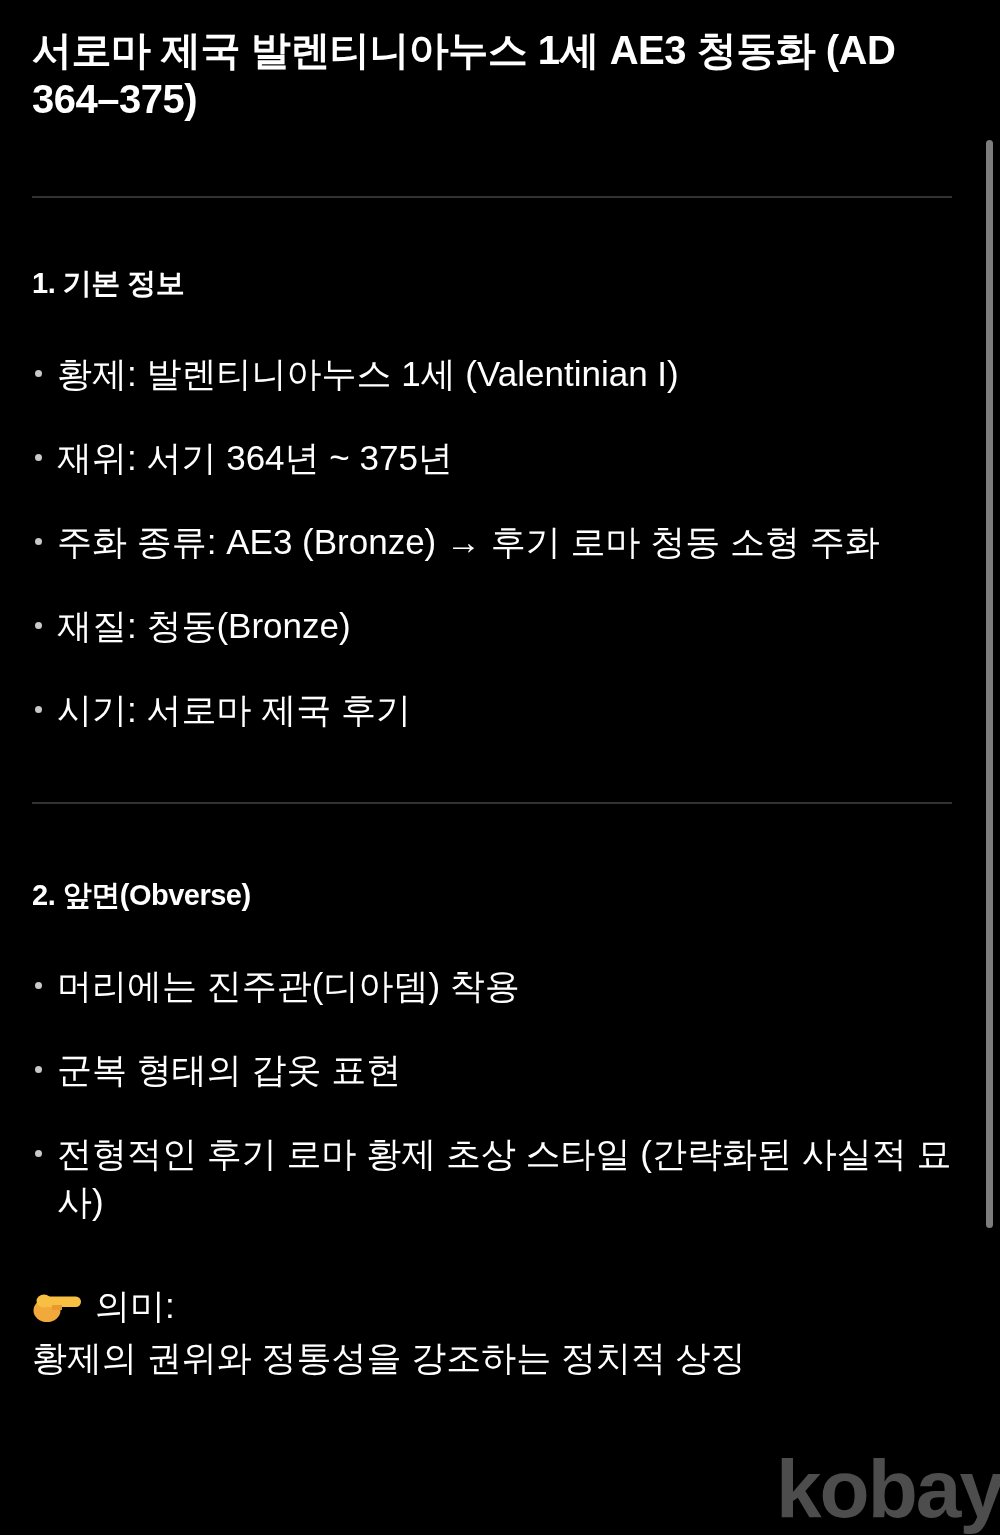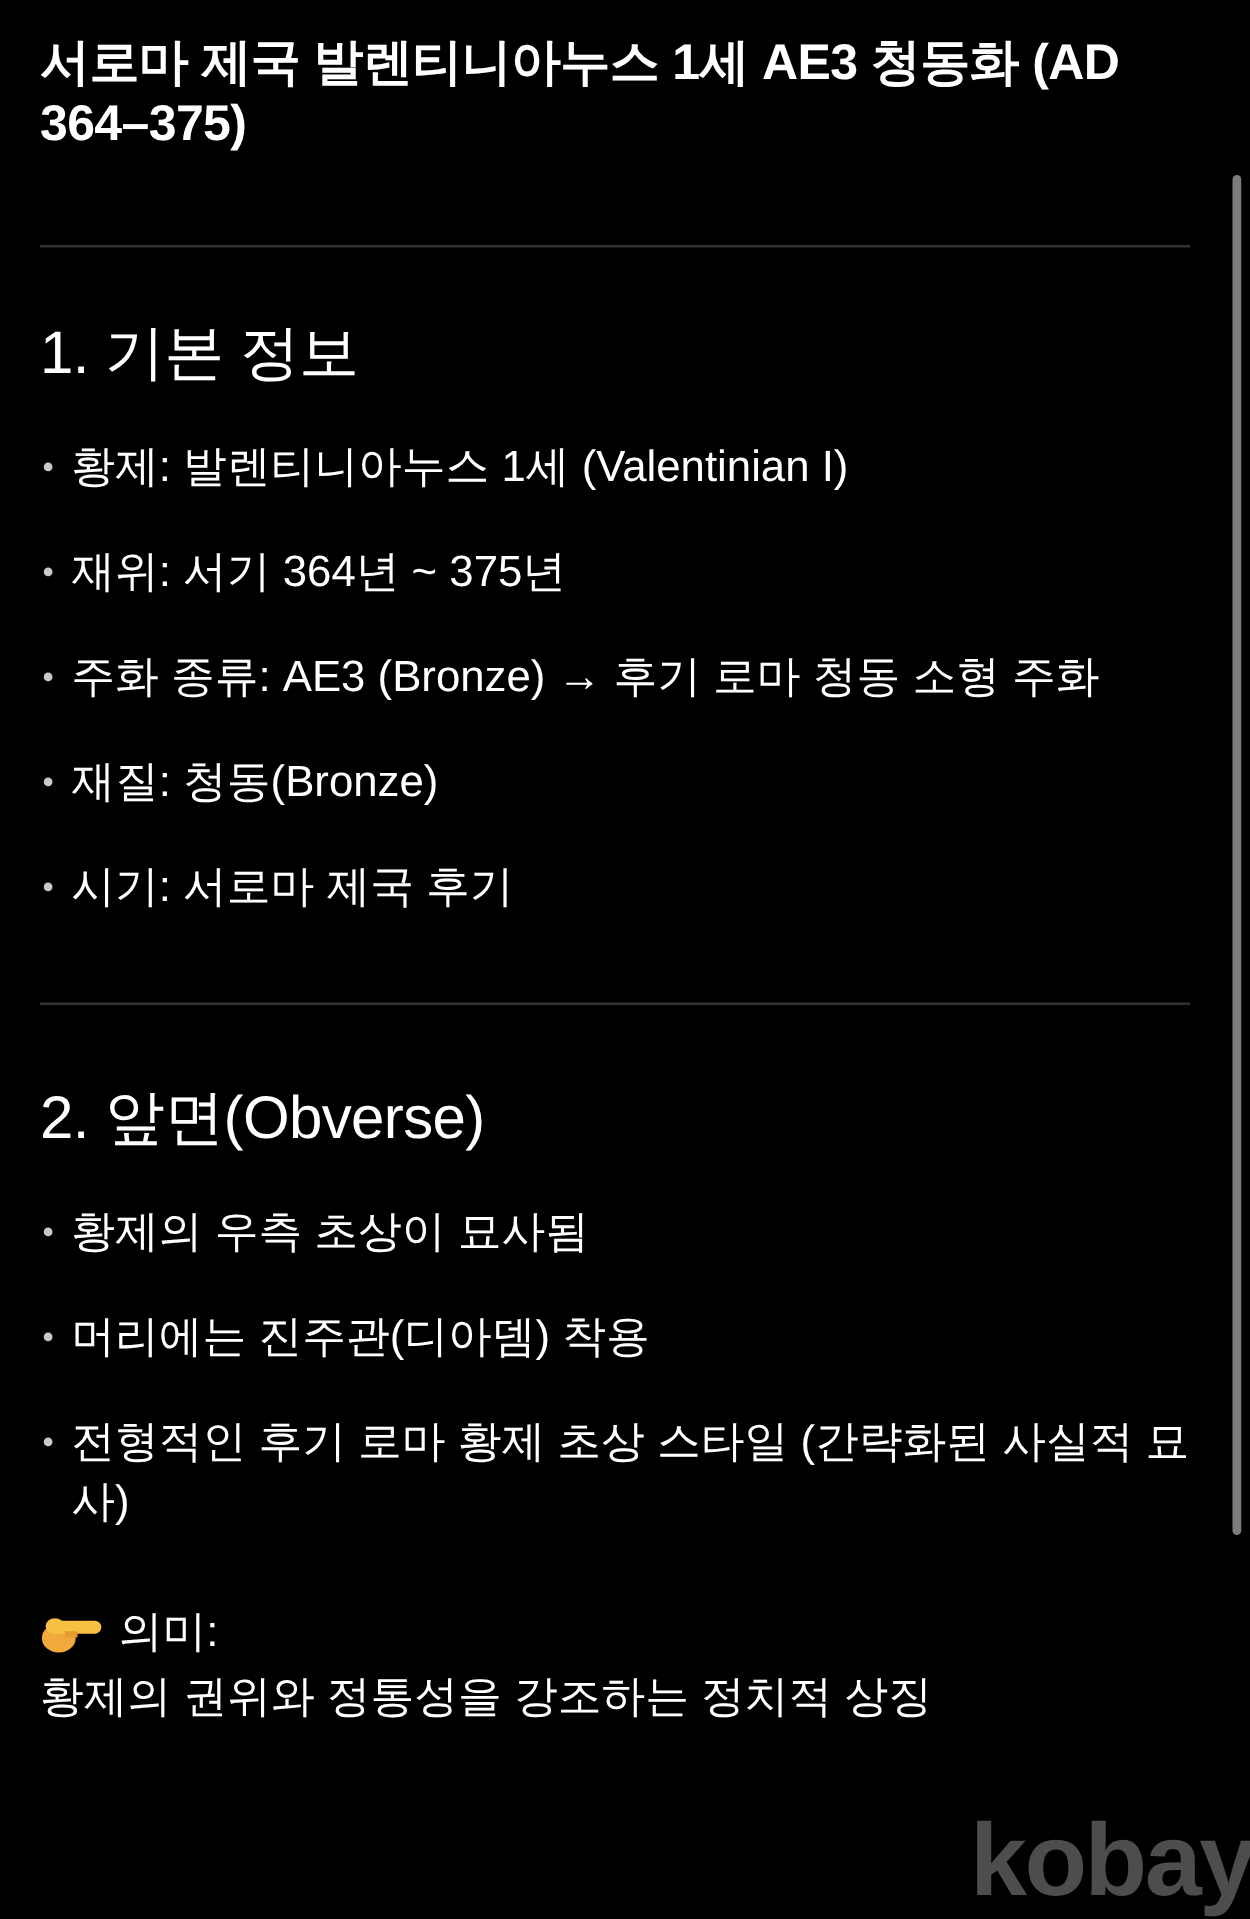--- a/index.html
+++ b/index.html
@@ -25,23 +25,23 @@
     color: #ffffff;
   }
   .divider {
     height: 2px;
     background: #323234;
     margin: 72px 0 0 0;
   }
   .divider.second { margin-top: 68px; }
   .section-heading {
     margin: 62px 0 0 0;
-    font-size: 48px;
+    font-size: 29px;
     line-height: 46px;
-    font-weight: 400;
+    font-weight: 700;
     letter-spacing: -0.5px;
   }
   .section-heading.second { margin-top: 68px; }
   ul.bullets {
     list-style: none;
     margin: 44px 0 0 0;
     padding: 0;
     font-size: 35px;
     line-height: 48px;
     font-weight: 400;
@@ -113,22 +113,22 @@
       <li><span>재질: 청동(Bronze)</span></li>
       <li><span>시기: 서로마 제국 후기</span></li>
     </ul>
   </section>
 
   <div class="divider second"></div>
 
   <section>
     <h2 class="section-heading second">2. 앞면(Obverse)</h2>
     <ul class="bullets">
-      <li><span>황제의 </span><span class="b">우측 초상</span><span>이 묘사됨</span></li>
       <li><span>머리에는 </span><span class="b">진주관(디아뎀)</span><span> 착용</span></li>
+      <li><span>군복 형태의 갑옷 표현</span></li>
       <li><span>전형적인 후기 로마 황제 초상 스타일 (간략화된 사실적 묘사)</span></li>
     </ul>
   </section>
 
   <div class="meaning">
     <div class="meaning-head">
       <span class="hand-emoji">
         <svg viewBox="0 0 50 34" xmlns="http://www.w3.org/2000/svg" aria-hidden="true">
           <ellipse cx="15" cy="21.5" rx="13.5" ry="11.5" fill="#F2A93B"></ellipse>
           <ellipse cx="12" cy="12" rx="7.5" ry="6.5" fill="#F8C043"></ellipse>

